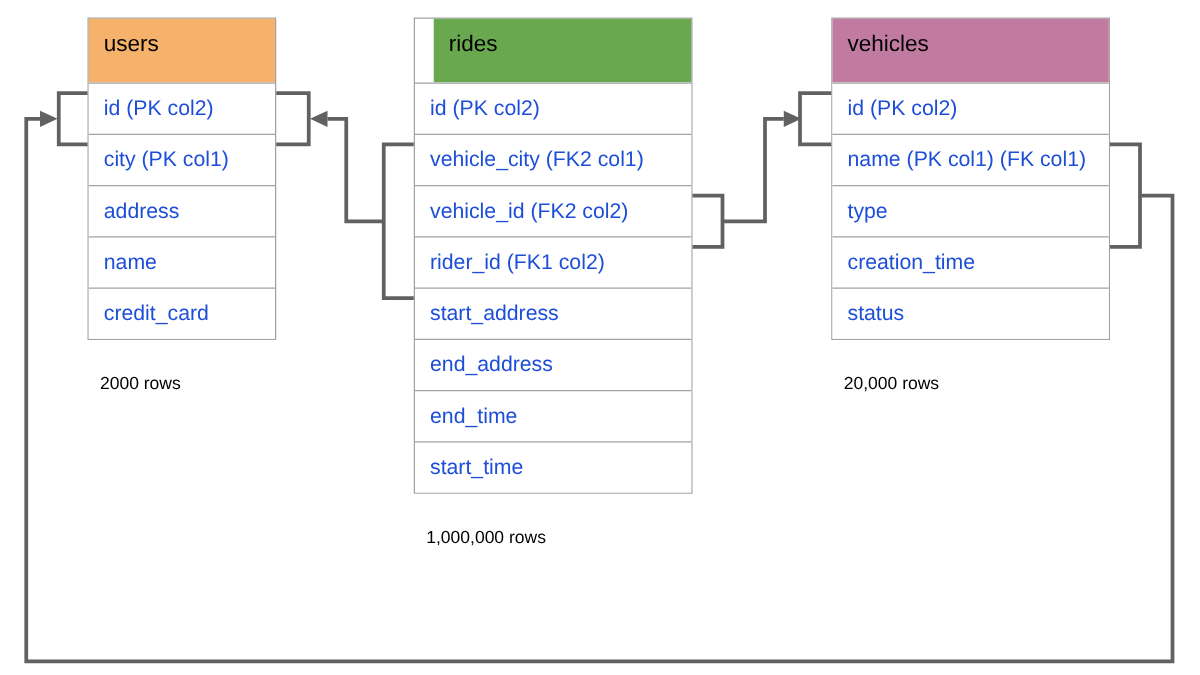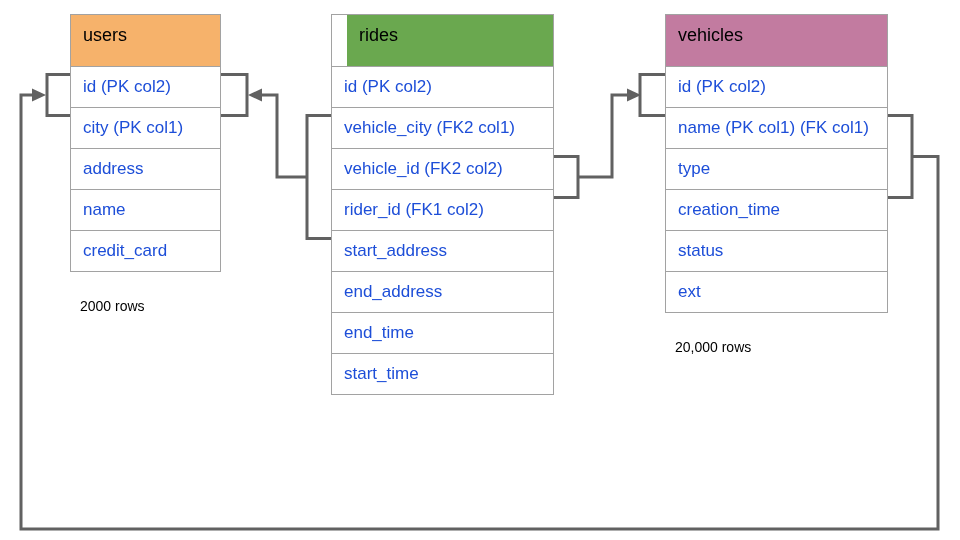--- a/index.html
+++ b/index.html
@@ -89,32 +89,32 @@
           <div class="trow">id (PK col2)</div>
           <div class="trow">vehicle_city (FK2 col1)</div>
           <div class="trow">vehicle_id (FK2 col2)</div>
           <div class="trow">rider_id (FK1 col2)</div>
           <div class="trow">start_address</div>
           <div class="trow">end_address</div>
           <div class="trow">end_time</div>
           <div class="trow">start_time</div>
         </div>
     </div>
+    <div class="caption">1,000,000 rows</div>
   </div>
 
   <div class="tablewrap" style="left:665px; top:14px; width:223px;">
     <div class="tbl">
       <div class="thead" style="background: rgb(194, 123, 160);">vehicles</div>
       <div class="tbody">
           <div class="trow">id (PK col2)</div>
           <div class="trow">name (PK col1) (FK col1)</div>
           <div class="trow">type</div>
           <div class="trow">creation_time</div>
           <div class="trow">status</div>
-          <div class="trow">ext</div>
         </div>
     </div>
     <div class="caption">20,000 rows</div>
   </div>
 
   <svg class="connectors" viewBox="0 0 960 540">
 
     <g>
       <path d="M221 74.5 H247 V115.5 H221"></path>
       <path d="M331 115.5 H307 V238.5 H331"></path>

